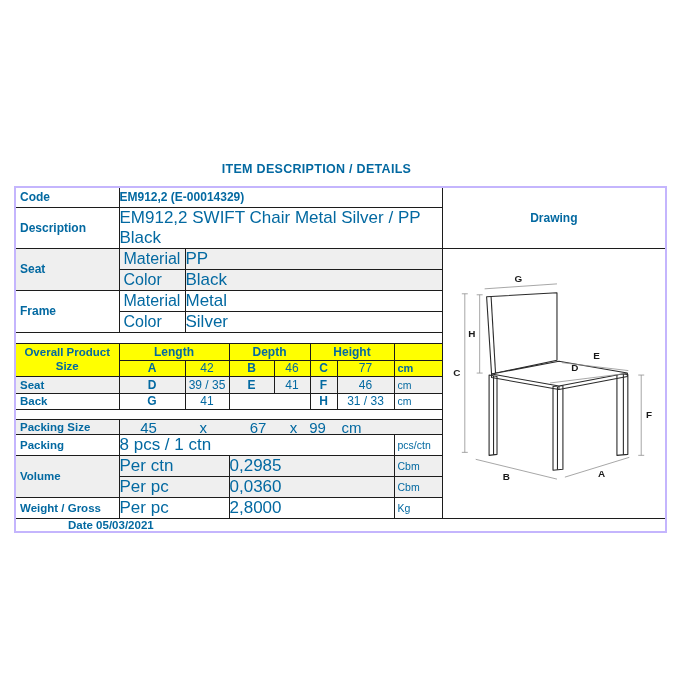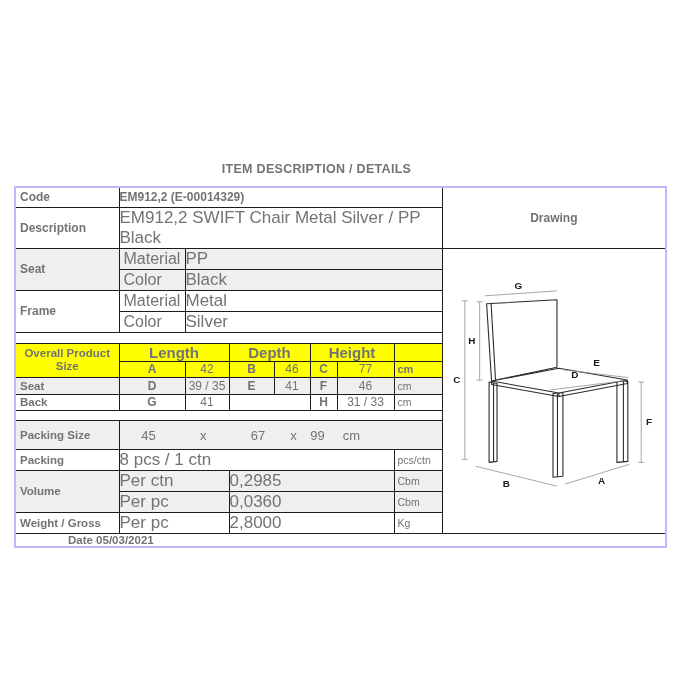--- a/index.html
+++ b/index.html
@@ -1,39 +1,39 @@
 <!DOCTYPE html>
 <html><head>
 <meta charset="utf-8">
 <style>
   html,body{margin:0;padding:0;background:#fff;}
   #page{position:relative;width:700px;height:700px;background:#ffffff;overflow:hidden;
-        font-family:"Liberation Sans",sans-serif;color:#737373;}
+        font-family:"Liberation Sans",sans-serif;color:#0369a1;}
   #doc-title{position:absolute;top:162px;left:0;width:633px;text-align:center;
              font-size:12.5px;font-weight:bold;letter-spacing:.3px;}
   table.spec{position:absolute;left:14px;top:186px;width:651px;border-collapse:collapse;
              table-layout:fixed;border:2px solid #c4b5fd;}
   table.spec td{border:1px solid #1c1c1c;padding:0;vertical-align:middle;overflow:hidden;}
   .lbl{font-weight:bold;font-size:12px;padding-left:4px !important;}
   .lbl2{font-weight:bold;font-size:11.5px;padding-left:4px !important;}
   .lbl-sm{font-size:16px;padding-left:4px !important;}
   .val{font-size:17px;text-align:left;}
   .val-b{font-size:12px;font-weight:bold;text-align:left;}
   .key{font-size:12px;font-weight:bold;text-align:center;}
   .num{font-size:12px;text-align:center;}
   .unit{font-size:10.5px;padding-left:3px !important;}
   .unit-b{font-size:11px;font-weight:bold;padding-left:3px !important;}
-  .hdr{font-size:15px;font-weight:bold;text-align:center;margin-top:41px;}
+  .hdr{font-size:12px;font-weight:bold;text-align:center;margin-top:41px;}
   .hdr2{font-size:11.5px;font-weight:bold;text-align:center;line-height:1.15;padding:0 3px !important;}
   .ylw{background:#ffff00;}
   .shade{background:#efefef;}
   .drawhdr{font-size:12px;font-weight:bold;text-align:center;}
   .drawcell{vertical-align:top;}
   .date-cell{font-size:11.5px;font-weight:bold;text-align:left;text-indent:52px;}
-  .psize{position:relative;width:100%;height:28px;font-size:13px;}
+  .psize{position:relative;width:100%;height:14px;font-size:15px;}
   .psize span{position:absolute;top:50%;transform:translate(-50%,-50%);white-space:nowrap;}
   svg text{font-family:"Liberation Sans",sans-serif;font-size:10px;font-weight:bold;fill:#1a1a1a;}
 </style>
 </head>
 <body>
 
 <div id="page">
 
   <div id="doc-title">ITEM DESCRIPTION / DETAILS</div>
 

